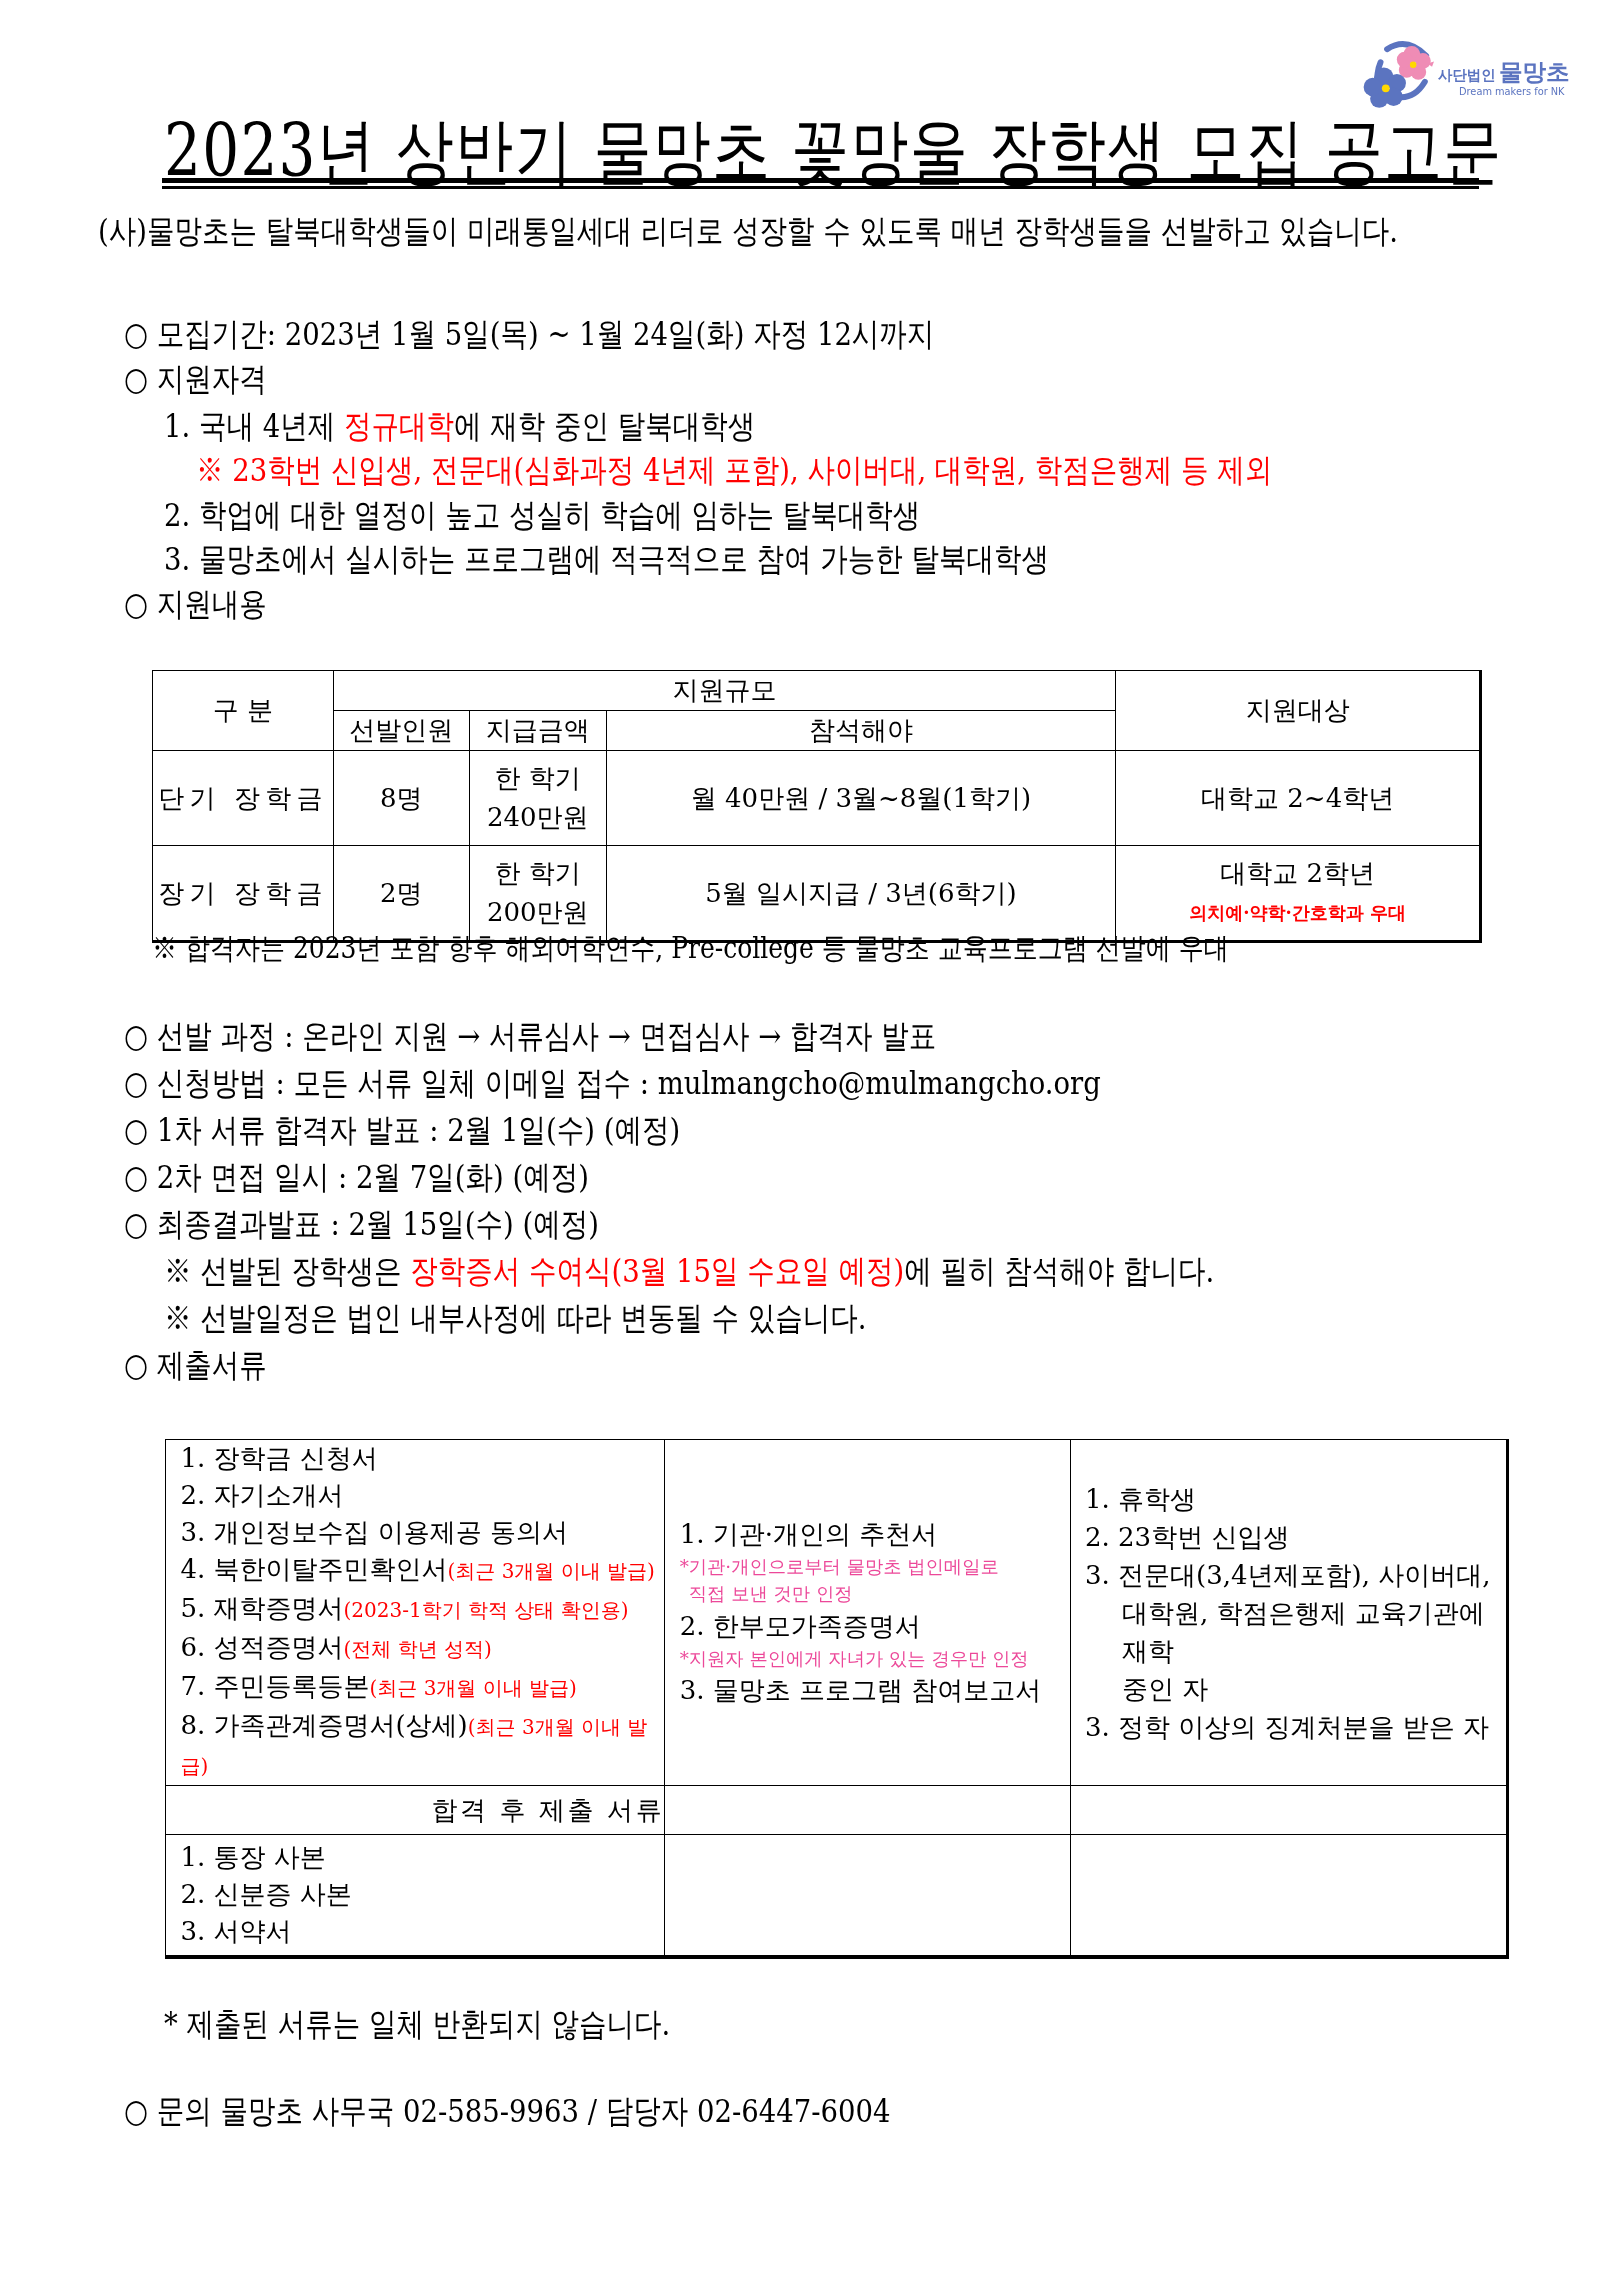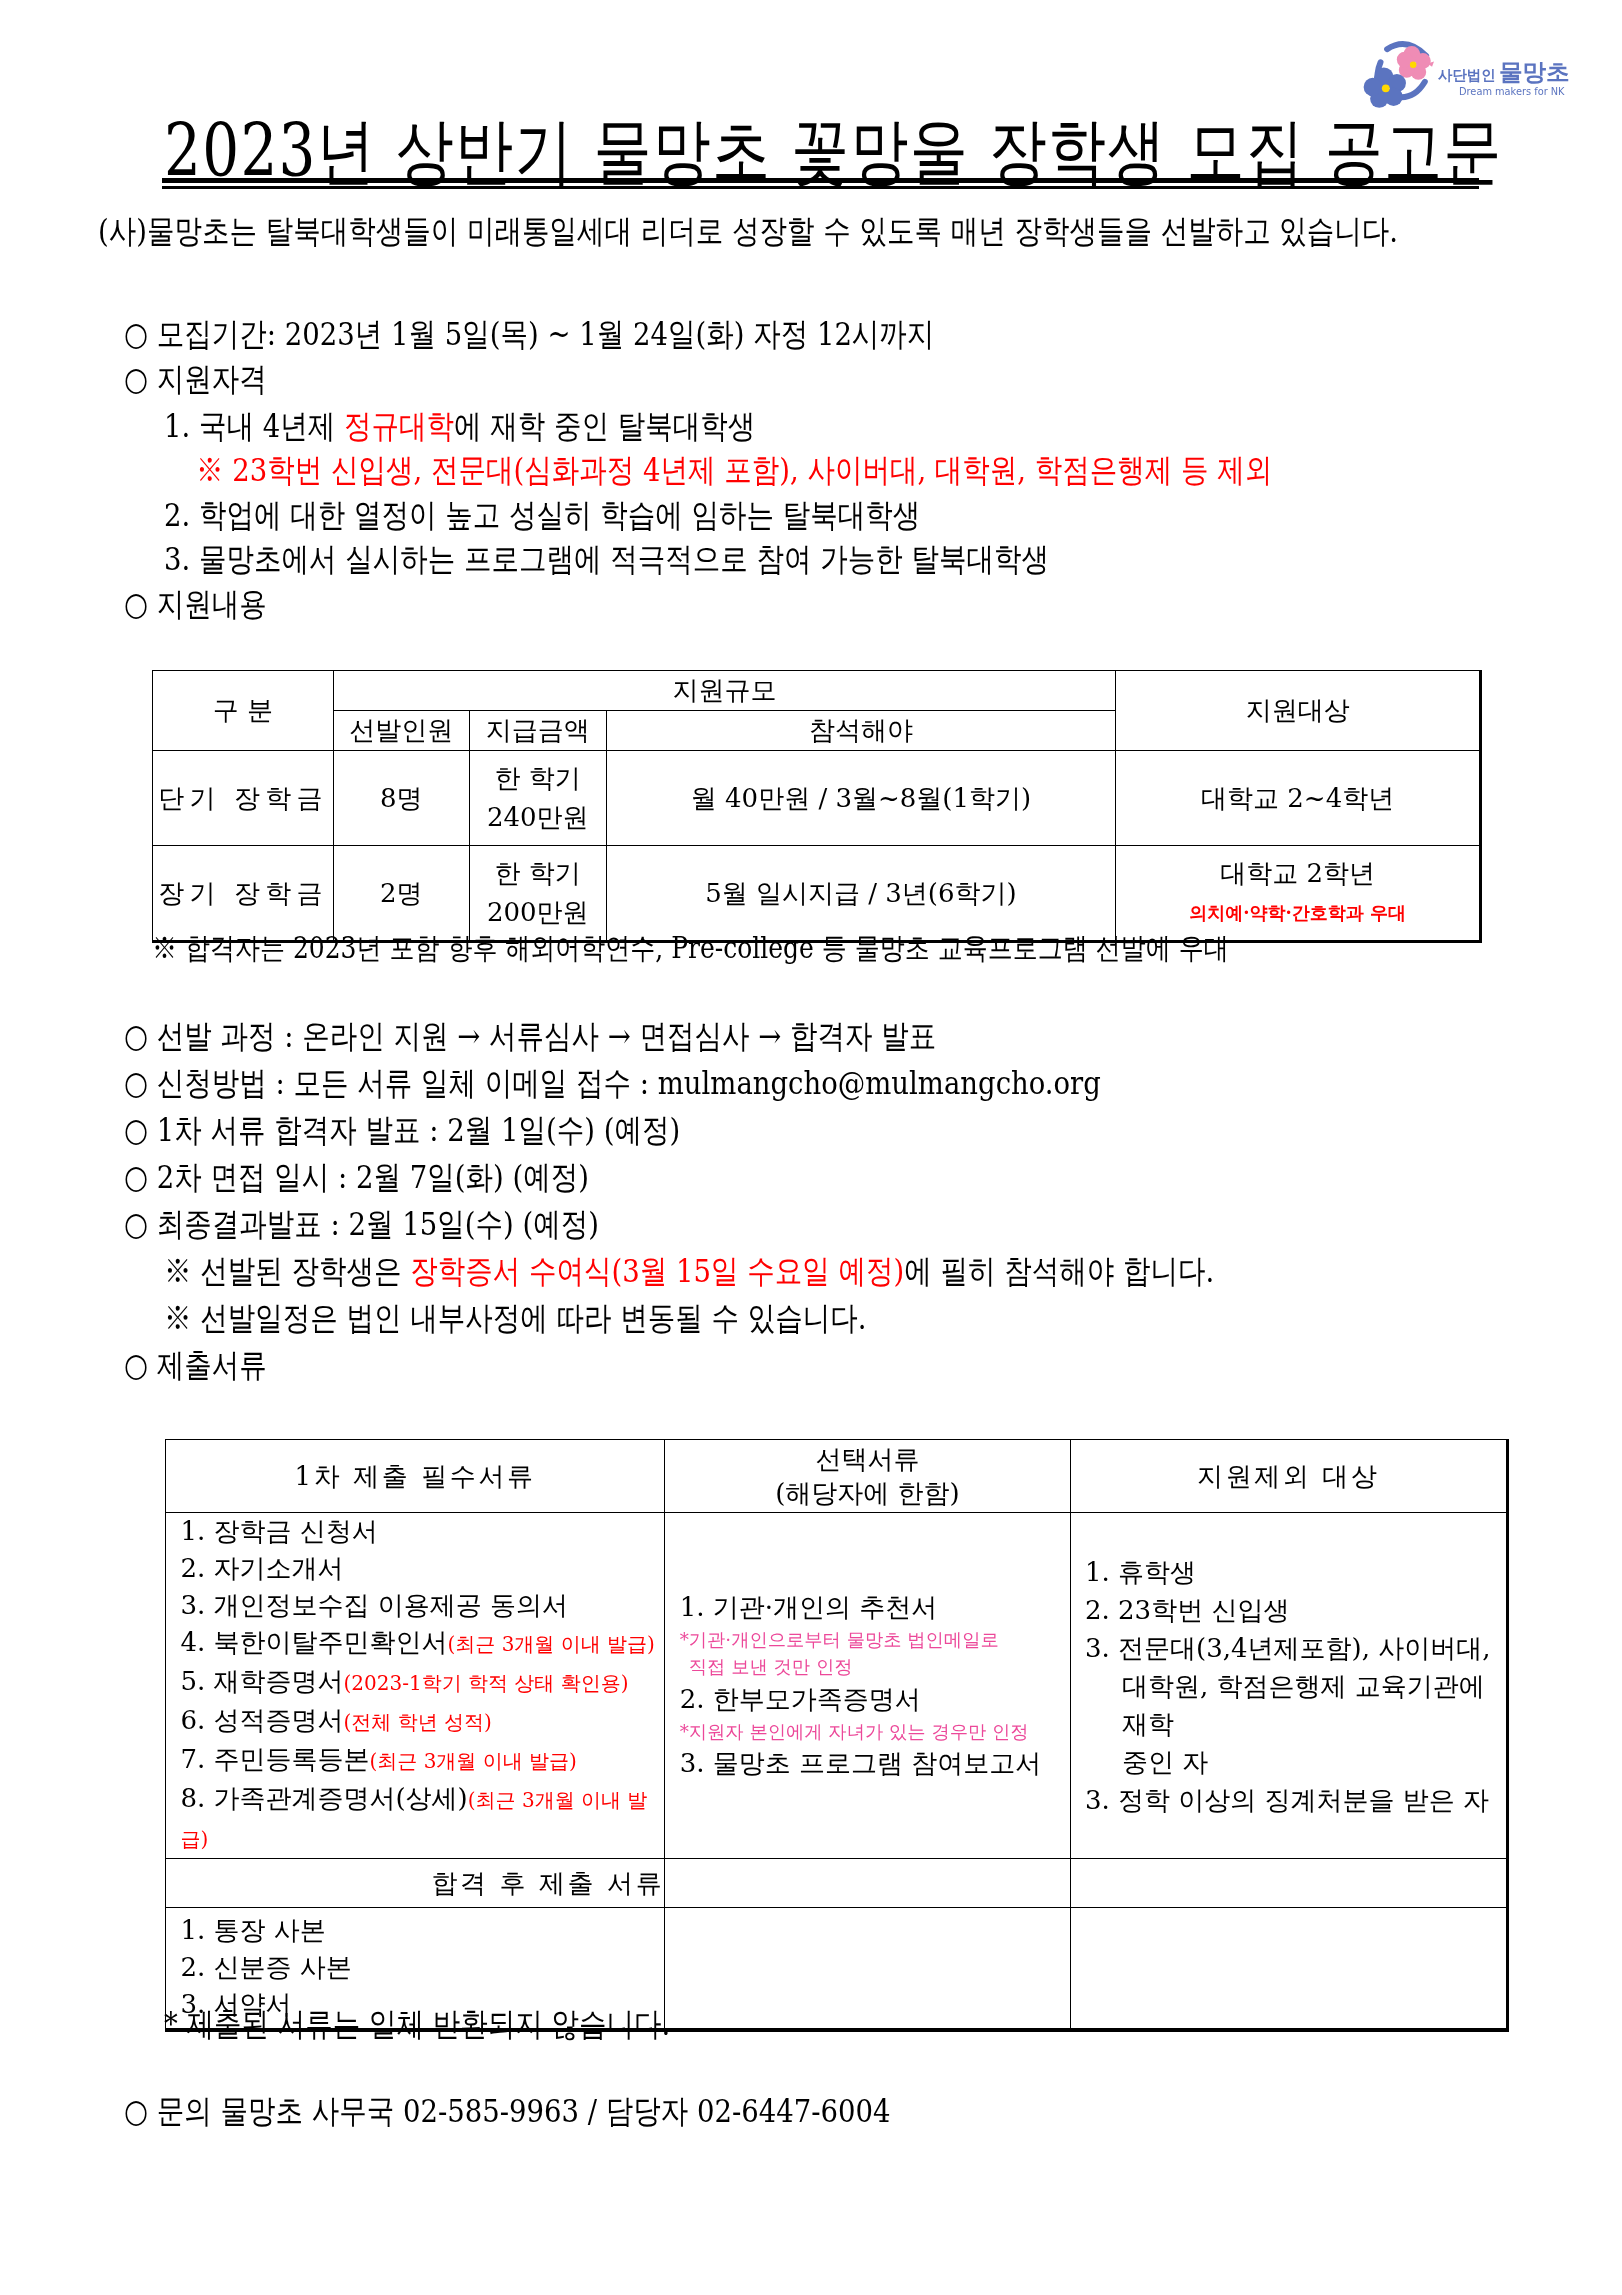--- a/index.html
+++ b/index.html
@@ -195,28 +195,20 @@
   <span>제출서류</span>
 </div>
 
 <table class="t2">
   <colgroup>
       <col style="width:500px">
       <col style="width:406px">
       <col style="width:438px">
     </colgroup>
   <tbody>
-      <tr class="hdr">
-    <td style="letter-spacing:2.6px;">1차 제출 필수서류</td>
-    <td>
-      <div>선택서류</div>
-      <div>(해당자에 한함)</div>
-    </td>
-    <td style="letter-spacing:2.6px;">지원제외 대상</td>
-  </tr>
   <tr class="body">
     <td class="list">
       <div><span>1. 장학금 신청서</span></div>
       <div><span>2. 자기소개서</span></div>
       <div><span>3. 개인정보수집 이용제공 동의서</span></div>
       <div><span>4. 북한이탈주민확인서</span><span class="red note">(최근 3개월 이내 발급)</span></div>
       <div><span>5. 재학증명서</span><span class="red note">(2023-1학기 학적 상태 확인용)</span></div>
       <div><span>6. 성적증명서</span><span class="red note">(전체 학년 성적)</span></div>
       <div><span>7. 주민등록등본</span><span class="red note">(최근 3개월 이내 발급)</span></div>
       <div><span>8. 가족관계증명서(상세)</span><span class="red note">(최근 3개월 이내 발급)</span></div>

